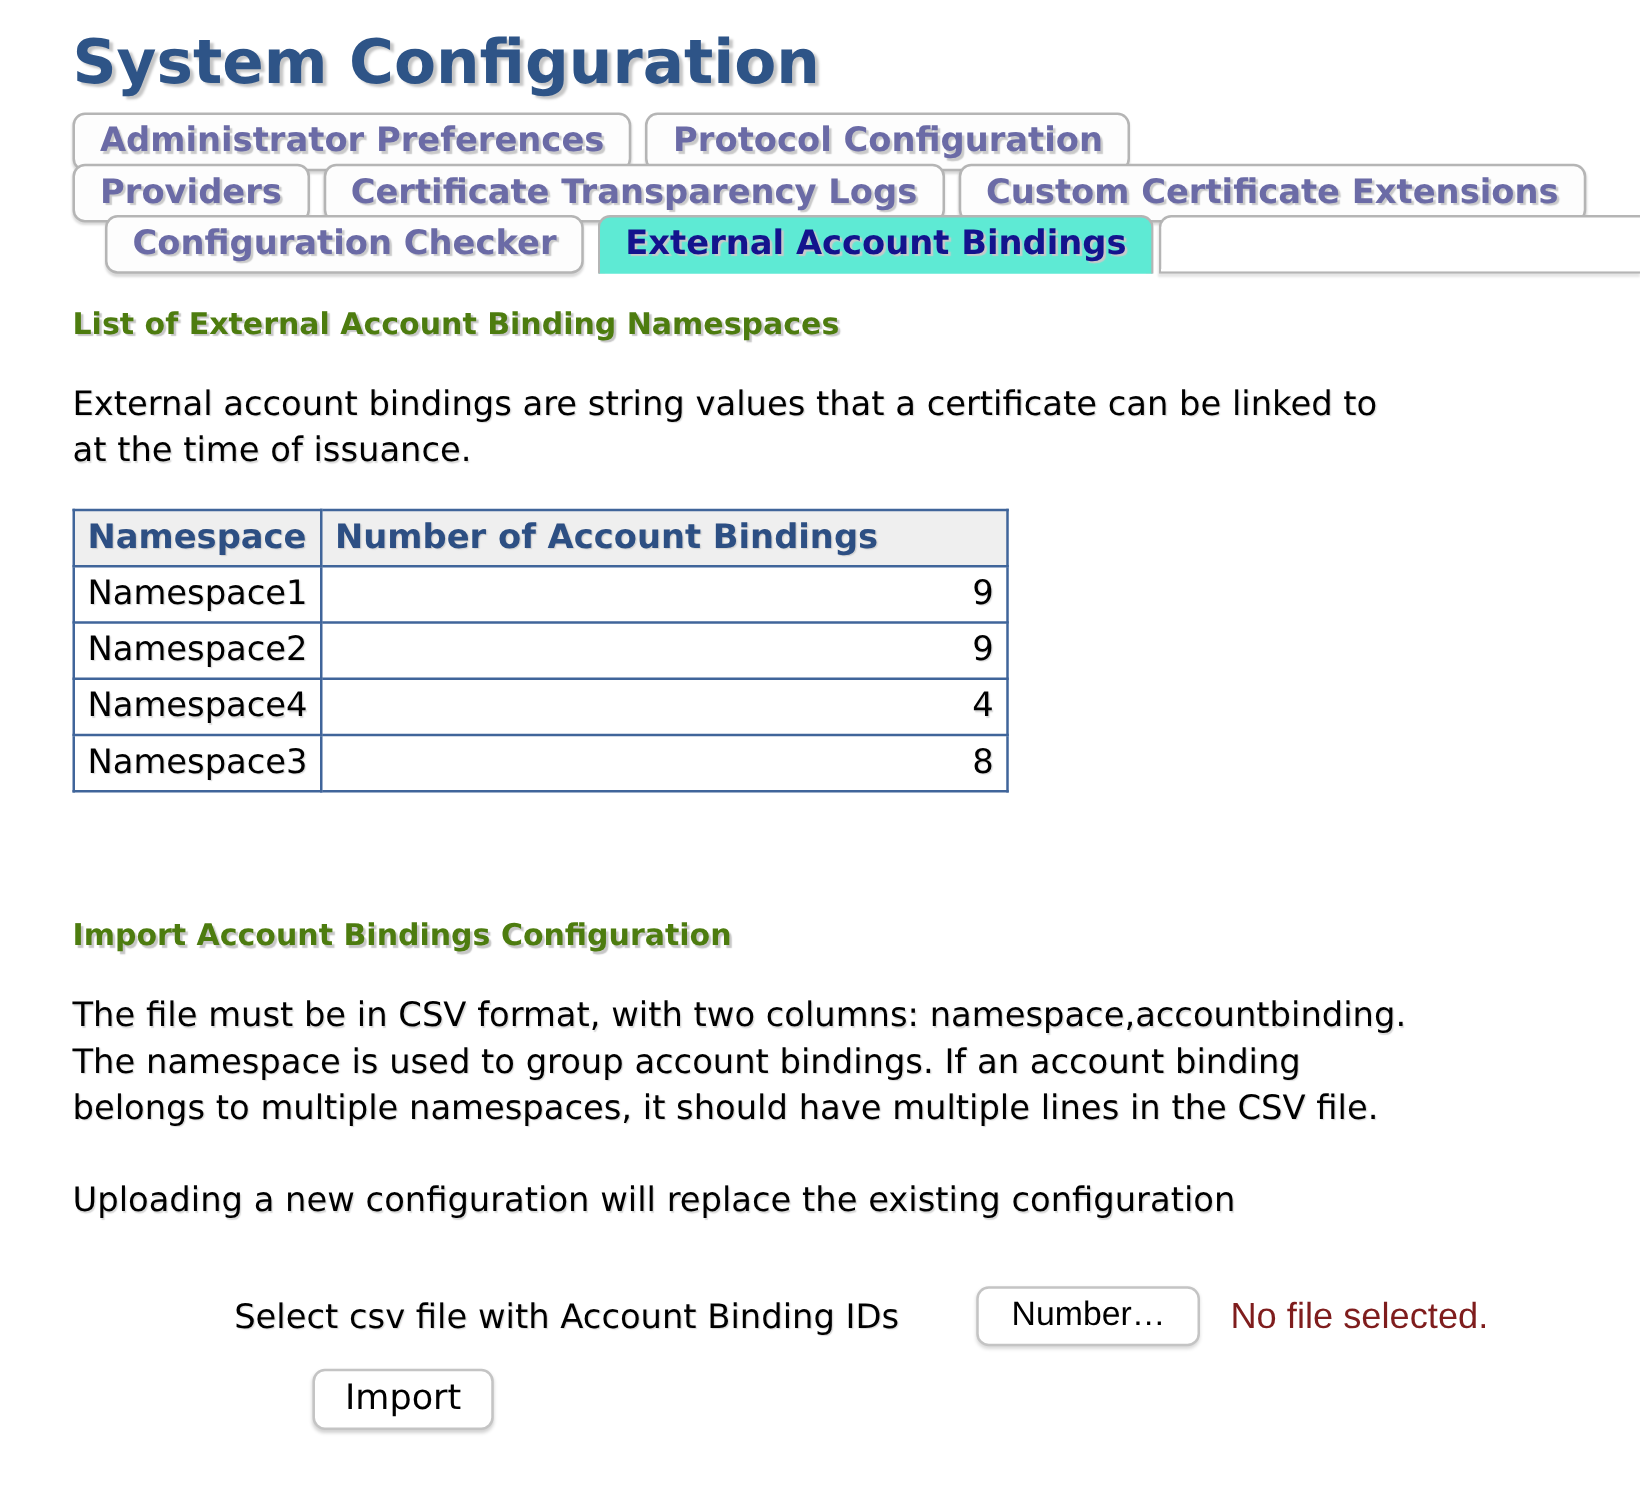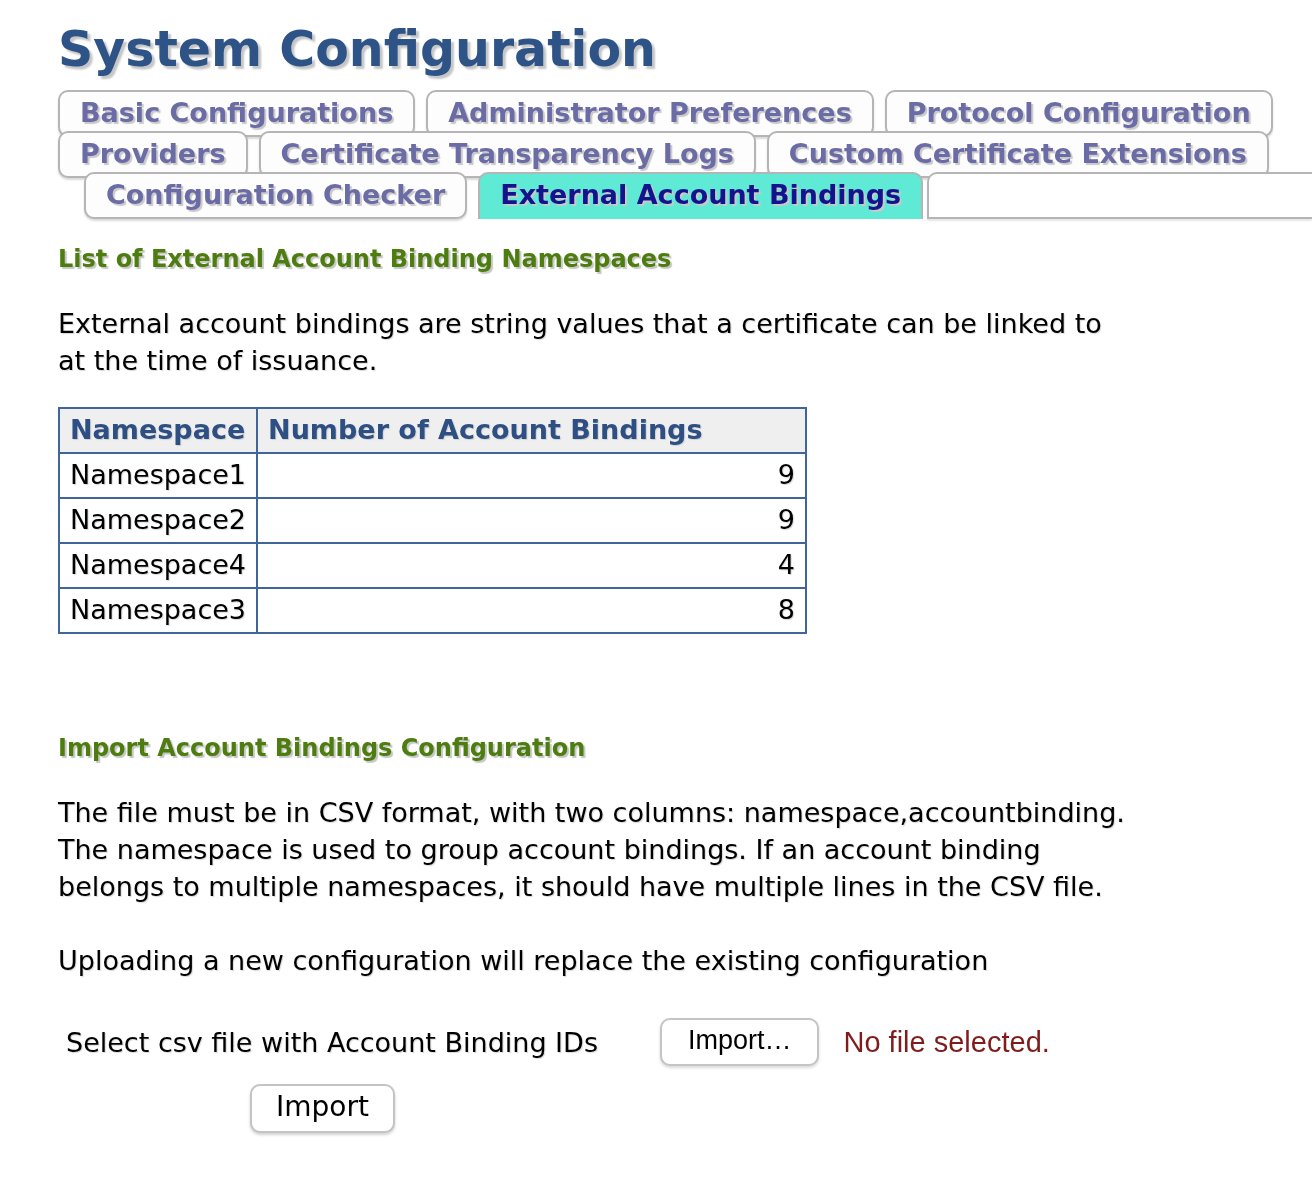--- a/index.html
+++ b/index.html
@@ -107,21 +107,22 @@
   }
   .ns-table td { background: #ffffff; color: #000000; }
   .col-name  { width: 183px; }
   .col-count { width: 549px; }
   .td-count  { text-align: right; }
 
   
   .file-row {
     display: flex;
     align-items: center;
-    margin: 39px 0 0 66px;
+    margin: 50px 0 0 66px;
+    justify-content: center;
   }
   .file-label {
     font-size: 27px;
     text-shadow: 1px 1px 1px #d8d8d8;
   }
   .browse-btn {
     margin-left: 62px;
     font-family: "Liberation Sans", sans-serif;
     font-size: 27px;
     color: #000000;
@@ -153,21 +154,20 @@
 </style>
 </head>
 <body>
 
 <div class="page">
 
   <h1 class="page-title">System Configuration</h1>
 
   <div class="tabs">
     <div class="tabrow row1">
-      <div class="tab">Basic Configurations</div>
       <div class="tab">Administrator Preferences</div>
       <div class="tab">Protocol Configuration</div>
     </div>
     <div class="tabrow row2">
       <div class="tab">Providers</div>
       <div class="tab">Certificate Transparency Logs</div>
       <div class="tab">Custom Certificate Extensions</div>
     </div>
     <div class="tabrow row3">
       <div class="tab">Configuration Checker</div>
@@ -215,21 +215,21 @@
   <div class="para">
     <div>The file must be in CSV format, with two columns: namespace,accountbinding.</div>
     <div>The namespace is used to group account bindings. If an account binding</div>
     <div>belongs to multiple namespaces, it should have multiple lines in the CSV file.</div>
   </div>
 
   <div class="para para-note">Uploading a new configuration will replace the existing configuration</div>
 
   <div class="file-row">
     <span class="file-label">Select csv file with Account Binding IDs</span>
-    <button class="browse-btn" type="button">Import…</button>
+    <button class="browse-btn" type="button">Number…</button>
     <span class="file-status">No file selected.</span>
   </div>
 
   <div class="import-row">
     <button class="import-btn" type="button">Import</button>
   </div>
 
 </div>
 
 </body></html>

